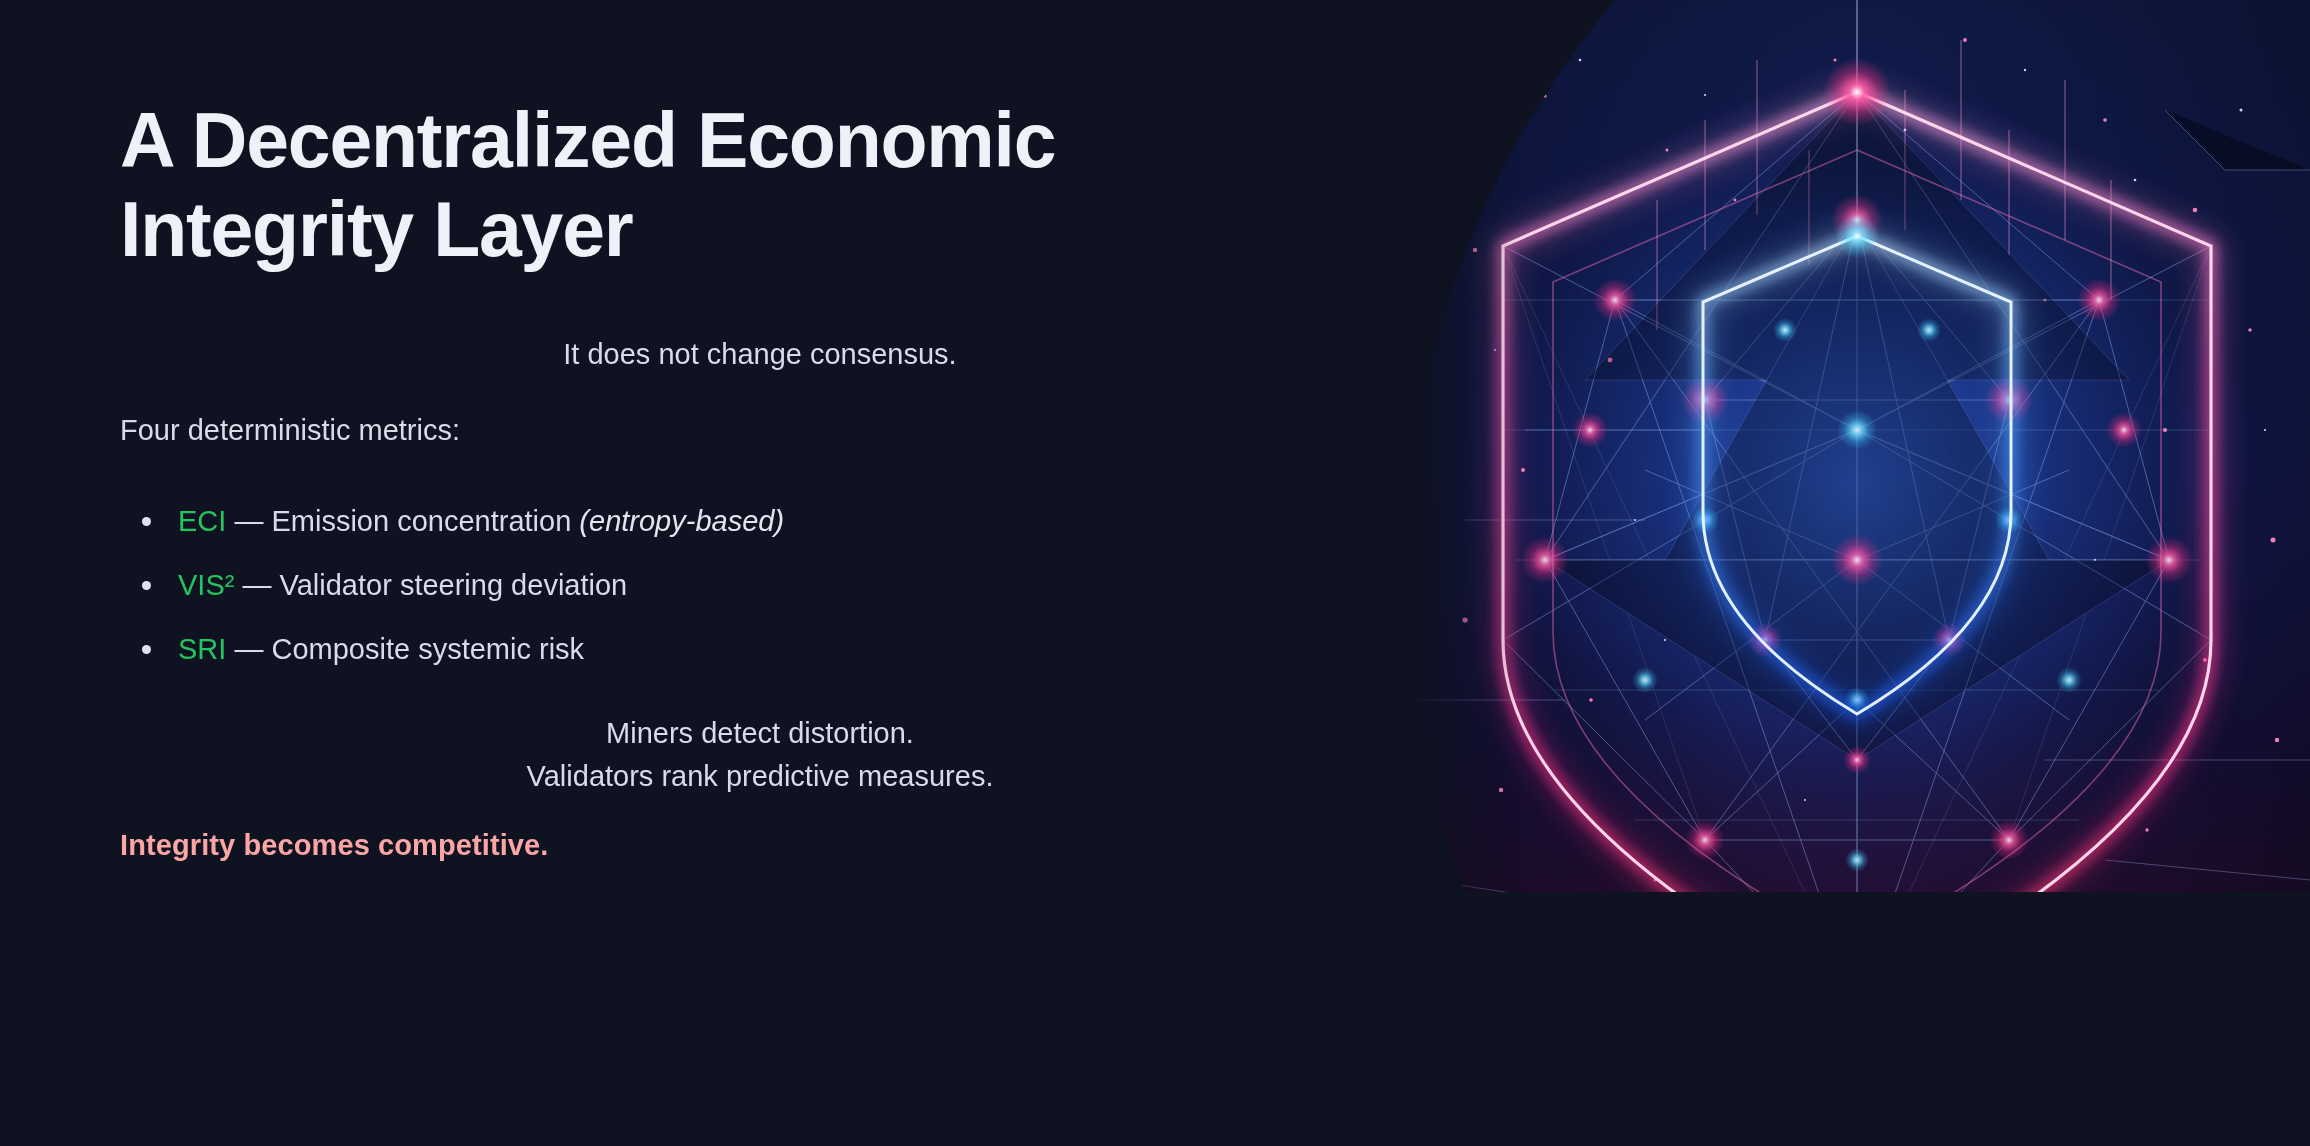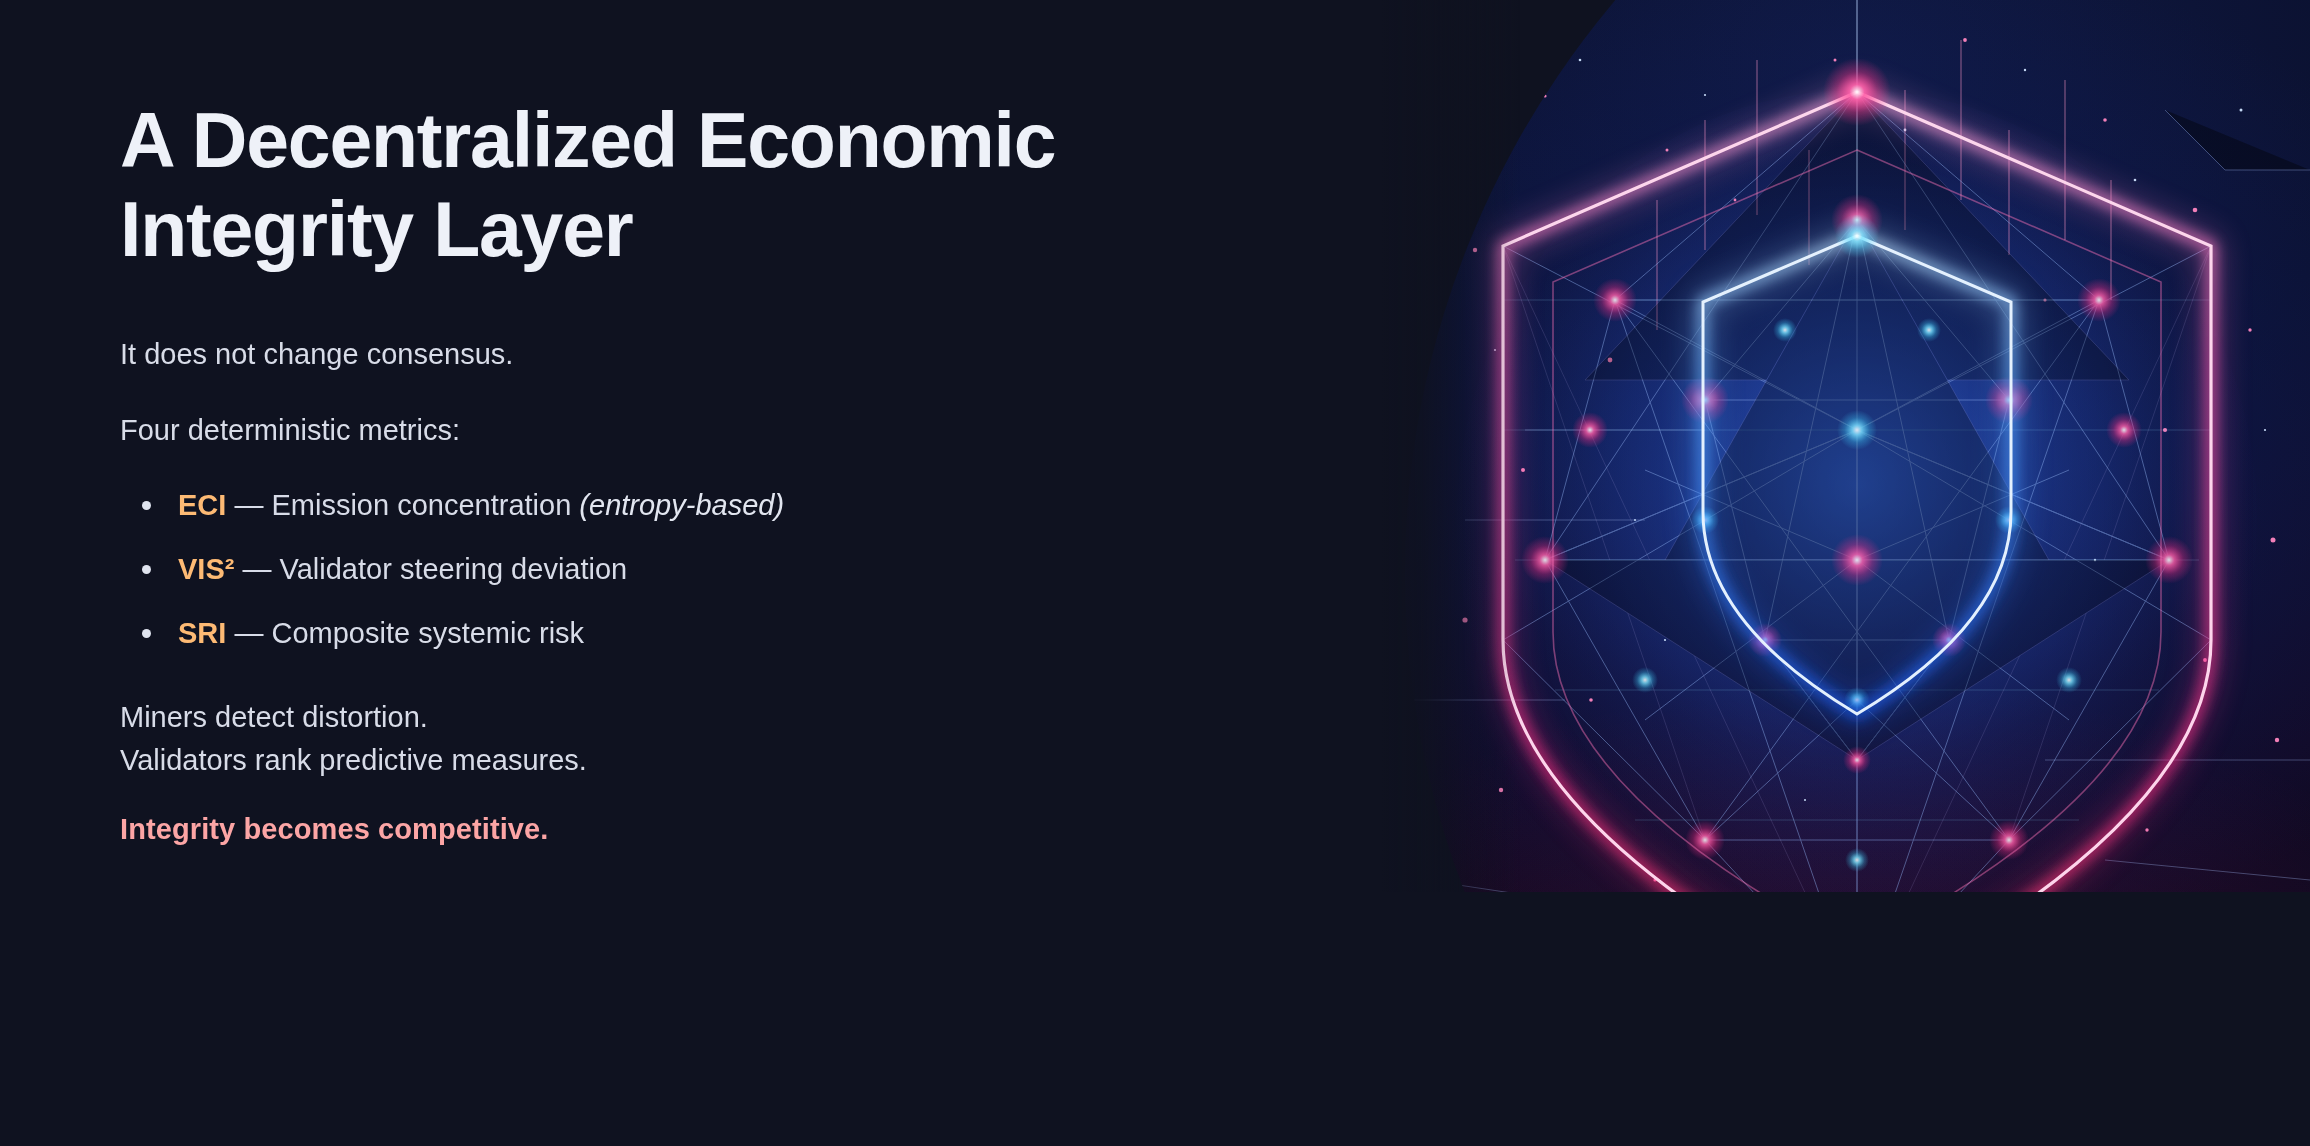--- a/index.html
+++ b/index.html
@@ -60,23 +60,23 @@
     color:#eef1f8;
     max-width:1150px;
     margin-bottom:58px;
   }
 
   .para {
     font-size:29px;
     line-height:1.46;
     color:#d8dce8;
     font-weight:400;
-    margin-bottom:36px;
-  }
-  .para .line { display:block; }
+    margin-bottom:52px;
+  }
+  .para .line { display:block;text-align:center; }
 
   .lead { margin-bottom:34px; }
 
   .metrics {
     list-style:none;
     margin:0 0 44px 0;
     padding:0;
   }
   .metric {
     position:relative;
@@ -87,21 +87,21 @@
     margin-bottom:26px;
   }
   .metric:last-child { margin-bottom:0; }
   .metric .dot {
     position:absolute;
     left:22px; top:14px;
     width:9px; height:9px;
     border-radius:50%;
     background:#dfe3ee;
   }
-  .metric .abbr { font-weight:700; color:#fdba74;margin-top:8px; }
+  .metric .abbr { font-weight:400; color:#22c55e;margin-top:8px; }
   .metric .dash { color:#d8dce8; }
   .metric .desc { color:#d8dce8; }
   .metric .note { font-style:italic; color:#e2e6f0; }
 
   .closing { margin-bottom:32px; }
 
   .kicker {
     font-size:29px;
     font-weight:700;
     color:#fca5a5;

